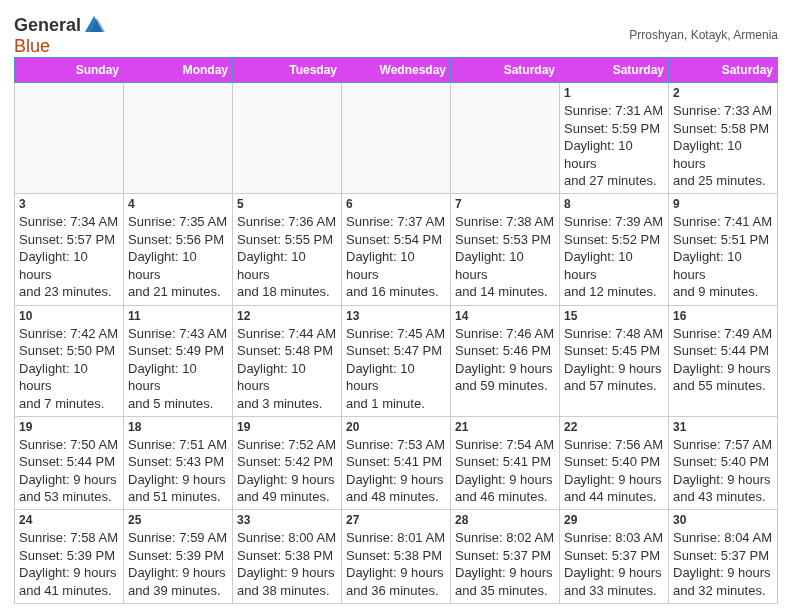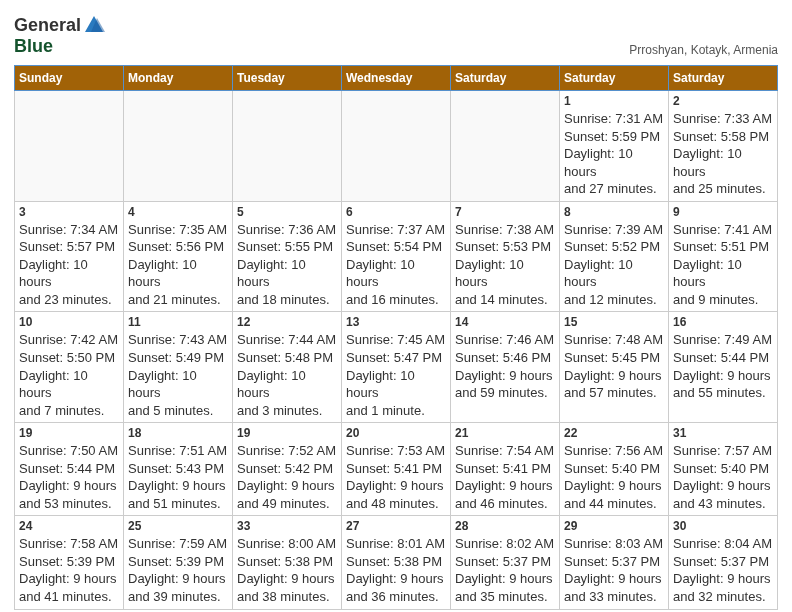--- a/index.html
+++ b/index.html
@@ -12,43 +12,42 @@
     }
     .page {
       width: 792px;
       height: 612px;
       display: flex;
       flex-direction: column;
       padding: 10px 14px 8px 14px;
     }
     .header {
       display: flex;
-      align-items: flex-end;
+      align-items: center;
       justify-content: space-between;
-      margin-bottom: 8px;
     }
     .logo {
       display: flex;
       flex-direction: column;
       align-items: flex-start;
       margin-top: 4px;
     }
     .logo-text {
       display: flex;
       align-items: center;
     }
     .logo-general {
       font-size: 18px;
       font-weight: bold;
       color: #333;
     }
     .logo-blue {
       font-size: 18px;
-      font-weight: bold;
-      color: #14532d;
+      font-weight: normal;
+      color: #c2410c;
     }
     .logo-icon {
       width: 22px;
       height: 22px;
       margin-left: 2px;
     }
     .title-section {
       text-align: right;
     }
     .month-title {
@@ -63,26 +62,26 @@
       margin-top: 2px;
     }
     .calendar {
       flex: 1;
       border: 1px solid #ccc;
       border-collapse: collapse;
       width: 100%;
       table-layout: fixed;
     }
     .calendar th {
-      background-color: #a16207;
+      background-color: #d946ef;
       color: white;
       font-size: 12px;
       font-weight: bold;
       padding: 5px 4px;
-      text-align: left;
+      text-align: right;
       border: 1px solid #5590cc;
     }
     .calendar td {
       vertical-align: top;
       border: 1px solid #ccc;
       padding: 3px 4px;
       font-size: 10px;
       color: #333;
       height: 82px;
     }

